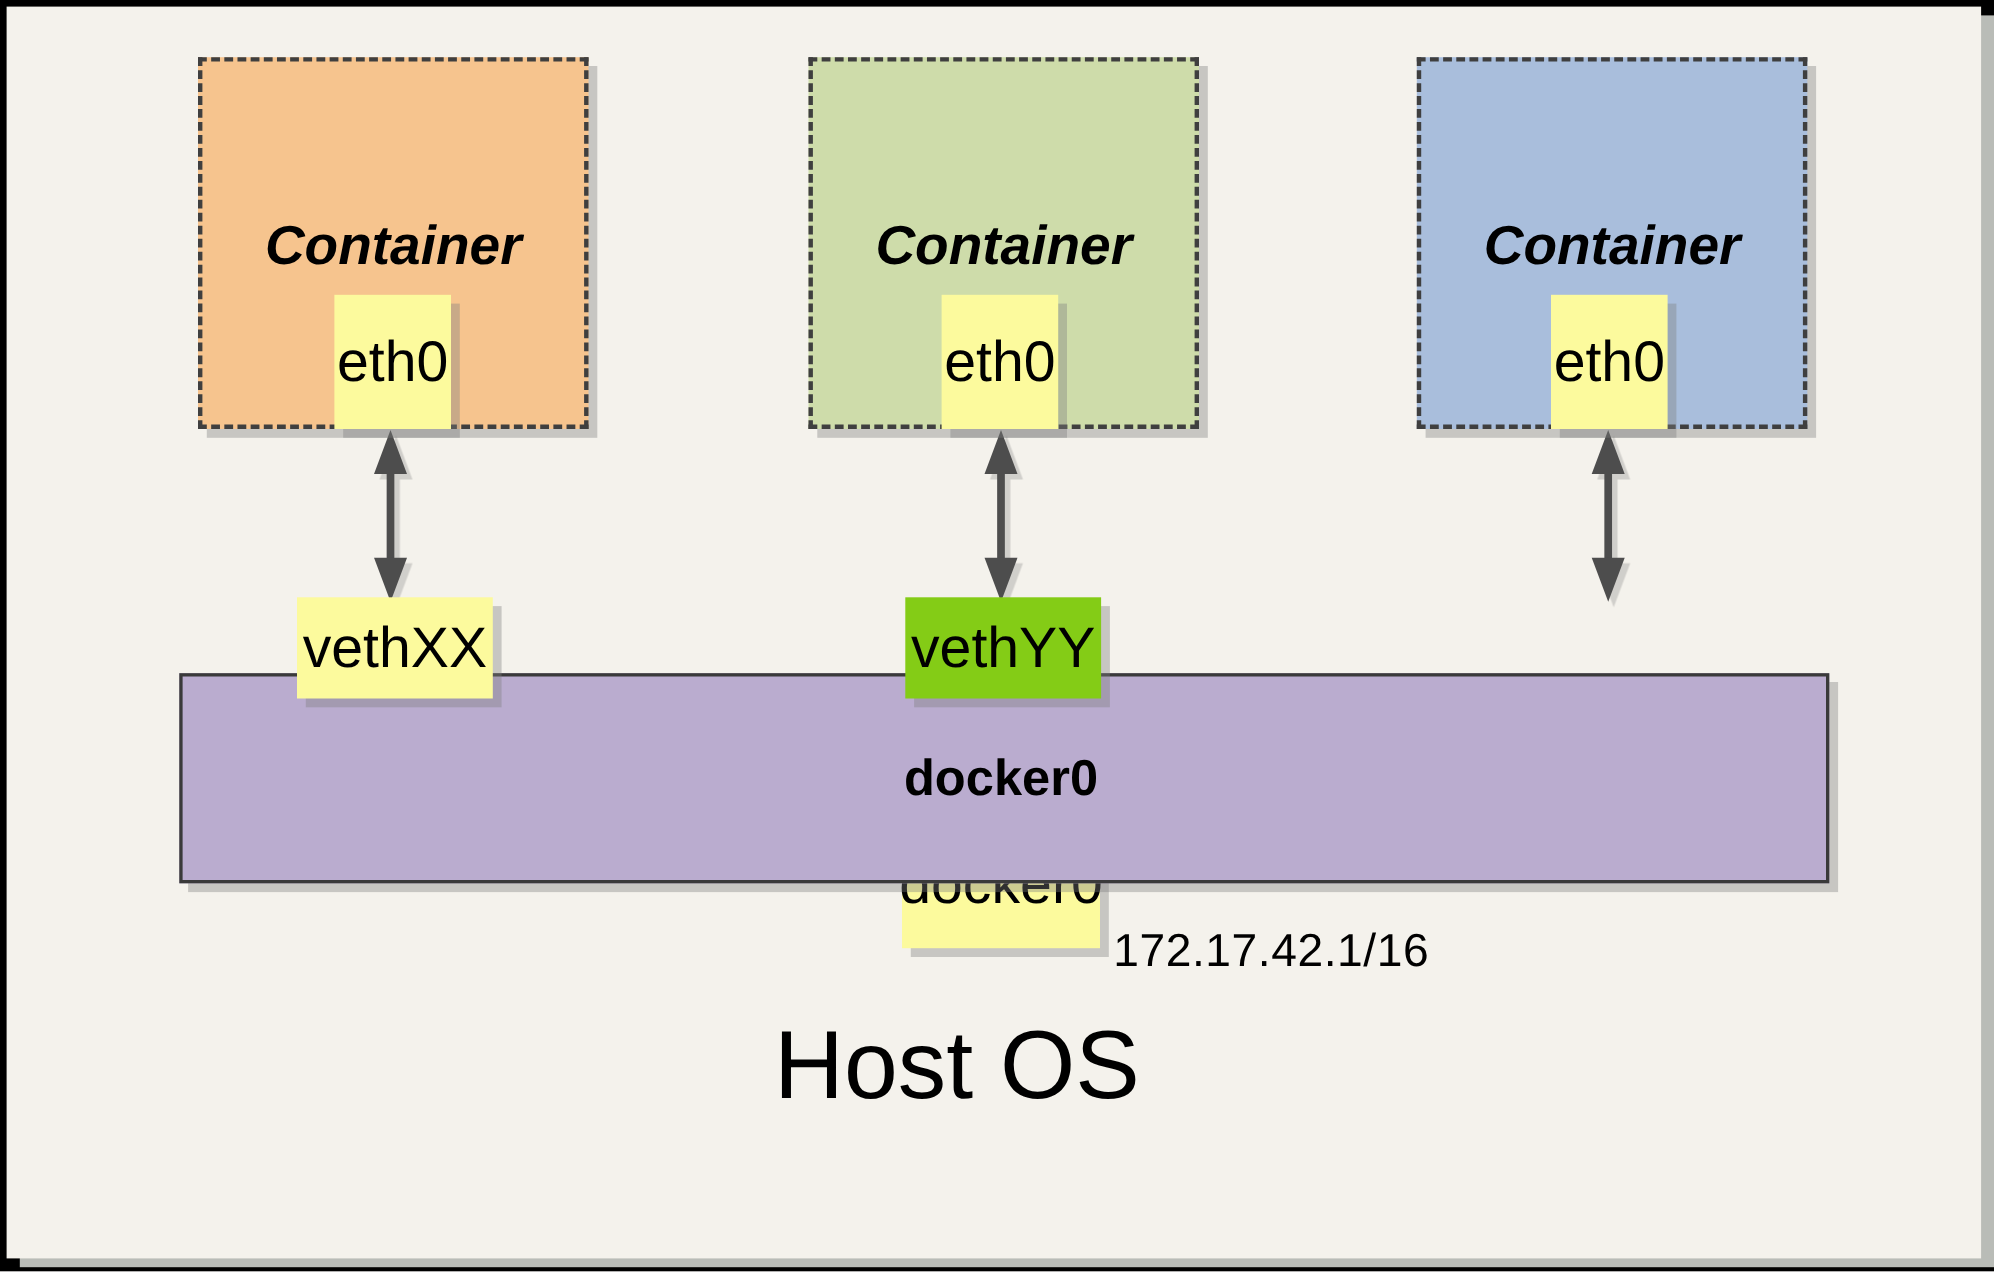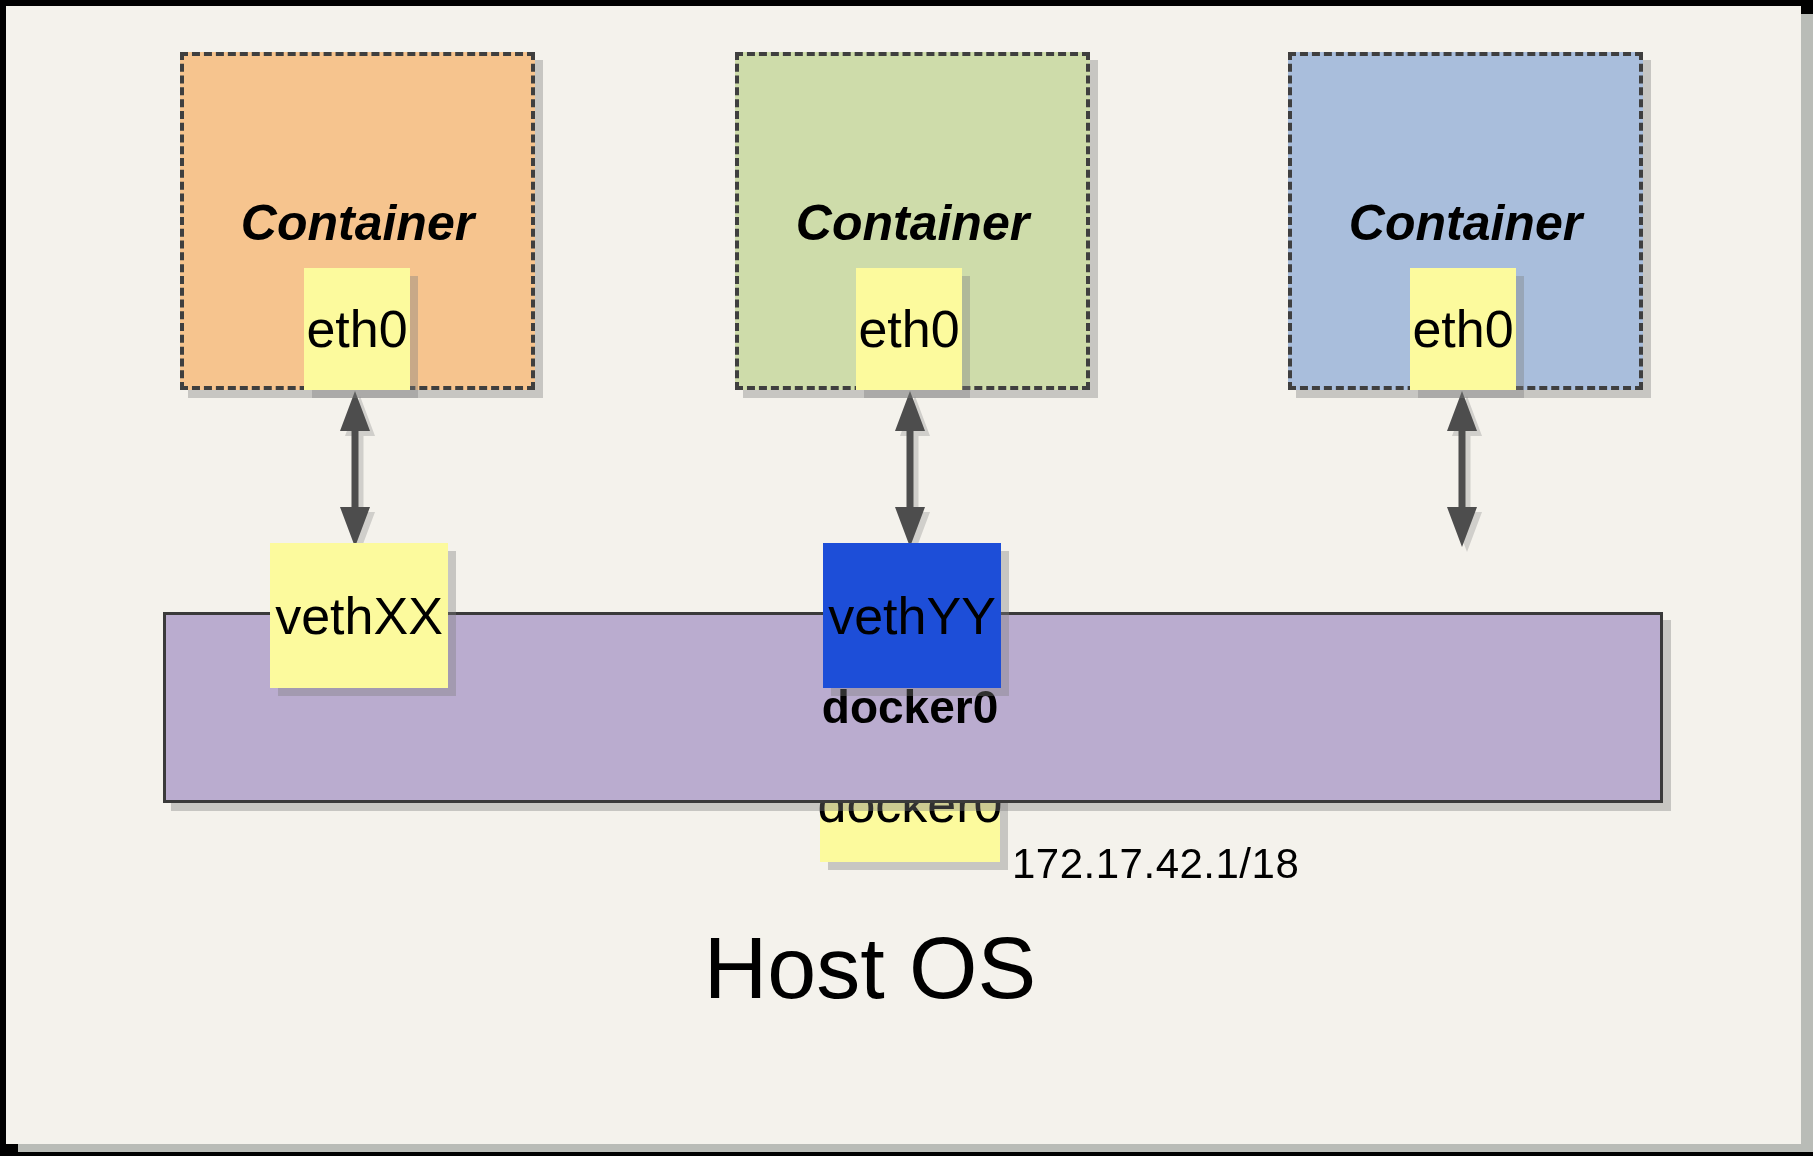--- a/index.html
+++ b/index.html
@@ -29,21 +29,21 @@
     text-align:center;
     font-size:50px;font-weight:bold;line-height:1;font-style:italic;
   }
   .ifbox{
     display:flex;align-items:center;justify-content:center;
     background:#FCFA9D;
     box-shadow:8px 8px 0 rgba(125,125,125,.38);
     font-size:52px;line-height:1;
   }
   .eth{top:268px;width:106px;height:122px;z-index:3;}
-  .veth{top:543px;width:178px;height:145px;z-index:4;text-align:center;}
+  .veth{top:543px;width:178px;height:92px;z-index:4;text-align:center;}
   .arrow{top:389px;width:44px;height:160px;color:#4D4D4D;
     filter:drop-shadow(5px 5px 0 rgba(125,125,125,.30));z-index:2;}
   .bridge-bar{
     left:163px;top:612px;width:1500px;height:191px;
     background:#BAACCF;
     border:3px solid #3A3A3A;
     box-shadow:8px 8px 0 rgba(125,125,125,.38);
     z-index:1;
   }
   .bridge-label{
@@ -108,23 +108,23 @@
     <polygon points="22,2 7,42 37,42" fill="currentColor"></polygon>
     <polygon points="22,158 7,118 37,118" fill="currentColor"></polygon>
   </svg>
 
   <div class="abs bridge-bar" style="background-color: rgb(186, 172, 207);"></div>
   <div class="abs bridge-label">docker0</div>
 
   <div class="abs ifbox veth" style="left: 270px; background-color: rgb(252, 250, 157);">
     <span>vethXX</span>
   </div>
-  <div class="abs ifbox veth" style="left: 823px; background-color: #1d4ed8;">
+  <div class="abs ifbox veth" style="left: 823px; background-color: #84cc16;">
     <span>vethYY</span>
   </div>
 
   <div class="abs ifbox bridge-if" style="background-color: rgb(252, 250, 157);">
     <span>docker0</span>
   </div>
-  <div class="abs ip-label">172.17.42.1/18</div>
+  <div class="abs ip-label">172.17.42.1/16</div>
 
   <div class="abs host-label">Host OS</div>
 </div>
 
 </body></html>

